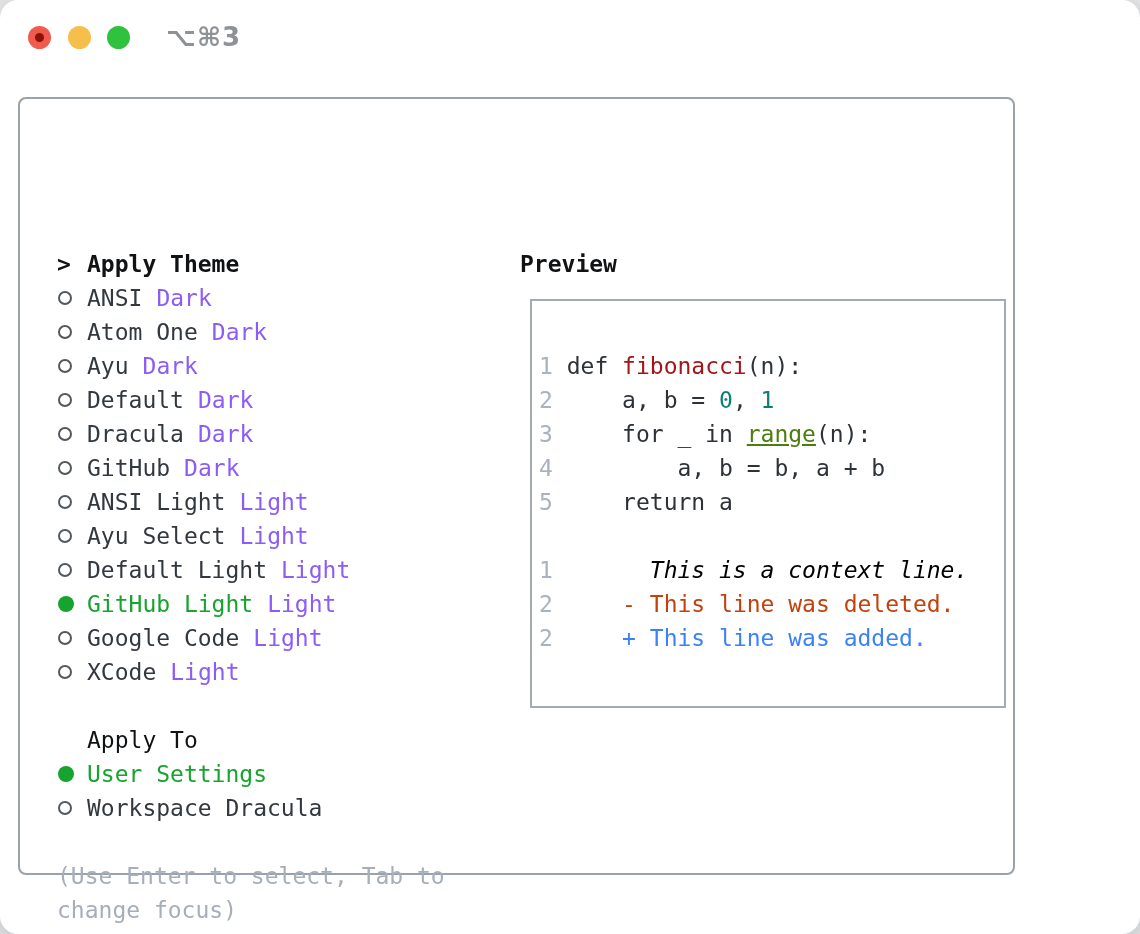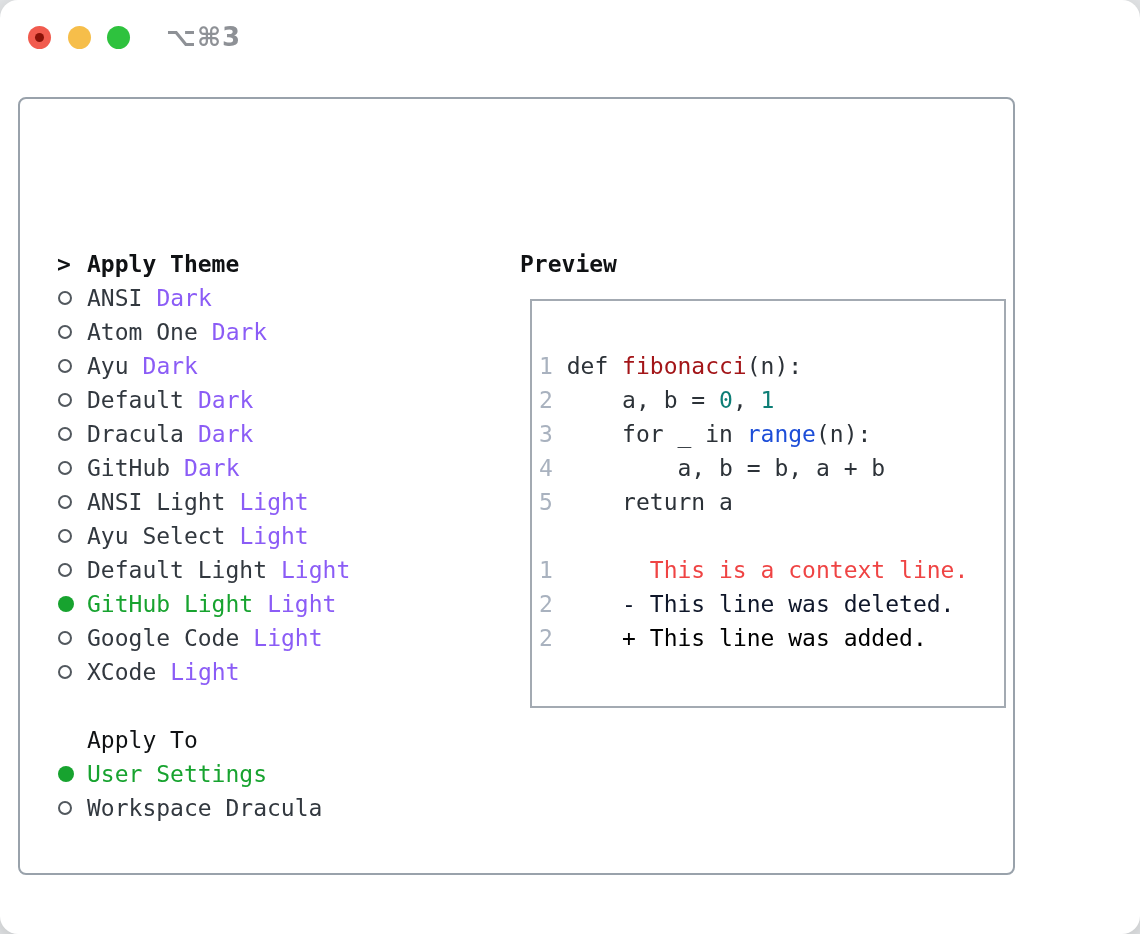--- a/index.html
+++ b/index.html
@@ -44,24 +44,24 @@
   .preview-box{
     position:absolute;left:510px;top:200px;width:476px;height:409px;
     border:2px solid #a3aab2;background:#ffffff;box-sizing:border-box;
   }
   .codepre{position:absolute;left:7px;top:48px;font-size:23px;line-height:34px;white-space:pre;}
   .codeline{height:34px;}
   .tk-num{color:#a9b2bf;}
   .tk-code{color:#2c3238;}
   .tk-func{color:#a31518;}
   .tk-numlit{color:#0d7e76;}
-  .tk-builtin{color:#1d4ed8;}
-  .tk-ctx{color:#ef4444;}
-  .tk-del{color:#0f172a;}
-  .tk-add{color:#000000;}
+  .tk-builtin{color:#4d7c0f;text-decoration:underline;}
+  .tk-ctx{color:#000000;font-style:italic;}
+  .tk-del{color:#c2410c;}
+  .tk-add{color:#3b82f6;}
 </style>
 </head>
 <body>
 
 <div class="window">
 
   <div class="titlebar">
     <div class="tl tl-close">
         <span class="dot"></span>
       </div>
@@ -94,20 +94,24 @@
       <div class="row"></div>
       <div class="row">
         <span class="marker"></span>
         <span class="subhdr">Apply To</span>
       </div>
       <div id="apply-list">
           <div class="row"><span class="marker"><span class="radio on"></span></span><span class="tname sel">User Settings</span></div>
           <div class="row"><span class="marker"><span class="radio"></span></span><span class="tname">Workspace Dracula</span></div>
         </div>
       <div class="row"></div>
+      <div id="hint">
+          <div class="hintrow">(Use Enter to select, Tab to</div>
+          <div class="hintrow">change focus)</div>
+        </div>
     </div>
 
     <div class="preview-title">Preview</div>
 
     <div class="preview-box">
       <div class="codepre" id="codepre"><div class="codeline"><span class="tk-num">1 </span><span class="tk-code">def </span><span class="tk-func">fibonacci</span><span class="tk-code">(n):</span></div><div class="codeline"><span class="tk-num">2 </span><span class="tk-code">    a, b = </span><span class="tk-numlit">0</span><span class="tk-code">, </span><span class="tk-numlit">1</span></div><div class="codeline"><span class="tk-num">3 </span><span class="tk-code">    for _ in </span><span class="tk-builtin">range</span><span class="tk-code">(n):</span></div><div class="codeline"><span class="tk-num">4 </span><span class="tk-code">        a, b = b, a + b</span></div><div class="codeline"><span class="tk-num">5 </span><span class="tk-code">    return a</span></div><div class="codeline"></div><div class="codeline"><span class="tk-num">1</span><span class="tk-ctx">       This is a context line.</span></div><div class="codeline"><span class="tk-num">2</span><span class="tk-code">     </span><span class="tk-del">- This line was deleted.</span></div><div class="codeline"><span class="tk-num">2</span><span class="tk-code">     </span><span class="tk-add">+ This line was added.</span></div></div>
     </div>
 
   </div>
 </div>

